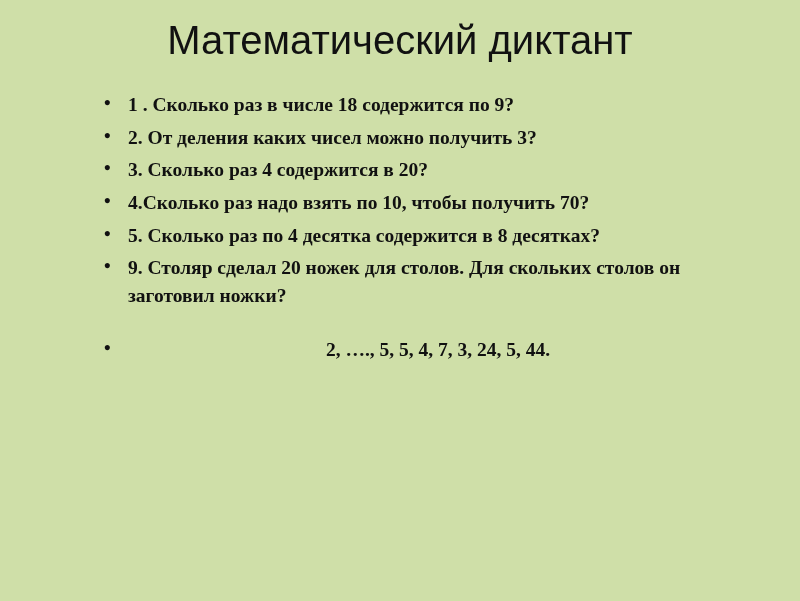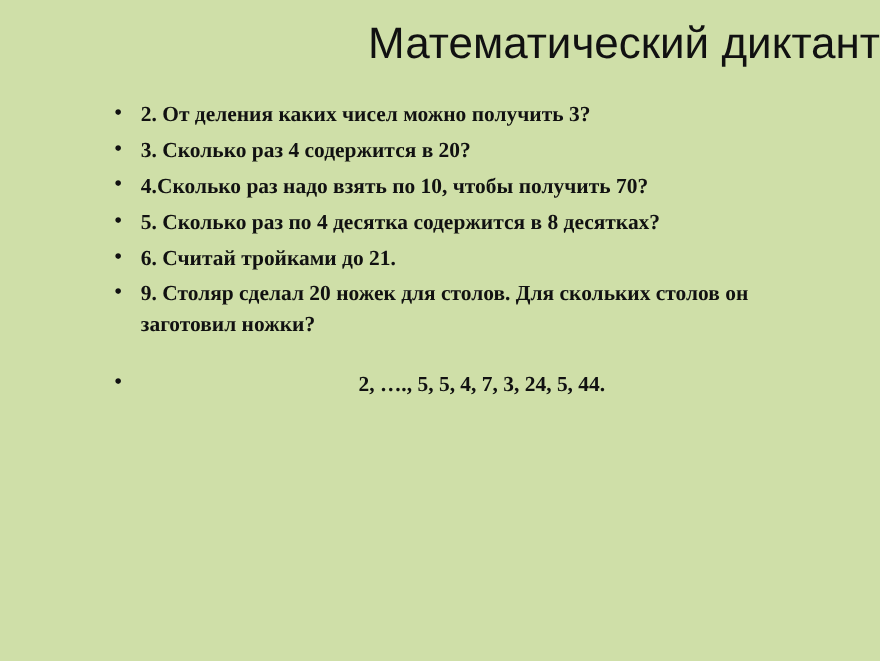--- a/index.html
+++ b/index.html
@@ -13,21 +13,21 @@
     font-family: "Liberation Serif", serif;
     overflow: hidden;
   }
   .slide {
     width: 800px;
     height: 601px;
     box-sizing: border-box;
     position: relative;
   }
   .slide-title {
-    text-align: right;
+    text-align: center;
     font-family: "Liberation Sans", sans-serif;
     font-weight: normal;
     font-size: 40px;
     color: #111111;
     margin: 0;
     padding-top: 18px;
     letter-spacing: 0px;
   }
   .content {
     margin-top: 28px;
@@ -63,22 +63,22 @@
     color: #111111;
   }
 </style>
 </head>
 <body>
 
 <div class="slide">
   <h1 class="slide-title">Математический диктант</h1>
   <div class="content">
     <ul class="bullets">
+      <li><span>1 . Сколько раз в числе 18 содержится по 9?</span></li>
       <li><span>2. От деления каких чисел можно получить 3?</span></li>
       <li><span>3. Сколько раз 4 содержится в 20?</span></li>
       <li><span>4.Сколько раз надо взять по 10, чтобы получить 70?</span></li>
       <li><span>5. Сколько раз по 4 десятка содержится в 8 десятках?</span></li>
-      <li><span>6. Считай тройками до 21.</span></li>
       <li><span>9. Столяр сделал 20 ножек для столов. Для скольких столов он заготовил ножки?</span></li>
       <li class="spacer-before"><span>2, …., 5, 5, 4, 7, 3, 24, 5, 44.</span></li>
     </ul>
   </div>
 </div>
 
 </body></html>

